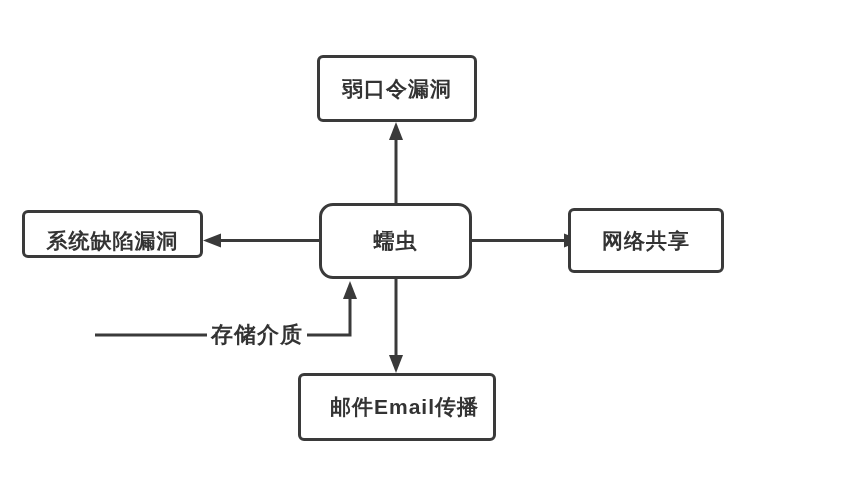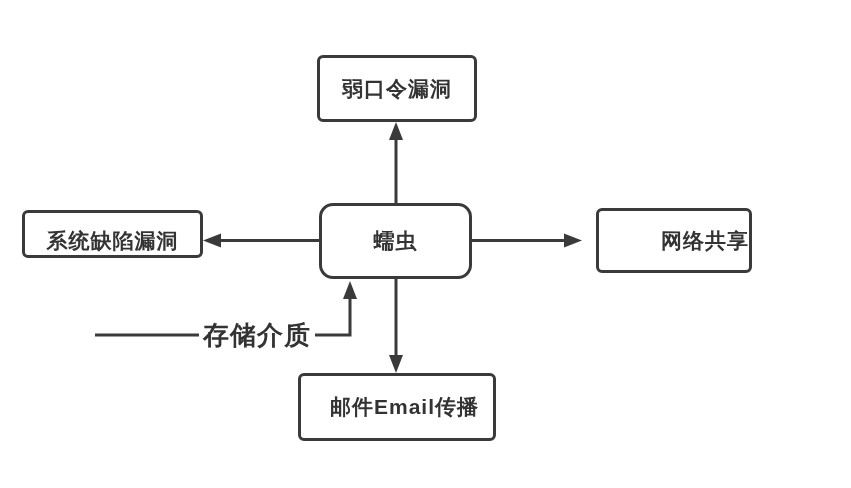--- a/index.html
+++ b/index.html
@@ -45,30 +45,30 @@
     color: var(--text-color);
     font-size: 21px;
     font-weight: 700;
     letter-spacing: 1px;
     white-space: nowrap;
   }
   .node.rounded { border-radius: 14px; }
   .node-top    { left: 317px; top: 55px;  width: 160px; height: 67px; }
   .node-left   { left: 22px;  top: 210px; width: 181px; height: 48px; align-items: flex-end; }
   .node-center { left: 319px; top: 203px; width: 153px; height: 76px; }
-  .node-right  { left: 596px; top: 208px; width: 156px; height: 65px; justify-content: flex-end; }
+  .node-right  { left: 568px; top: 208px; width: 156px; height: 65px; }
   .node-bottom { left: 298px; top: 373px; width: 198px; height: 68px; padding-left: 15px; }
   .inline-label {
     position: absolute;
     left: 257px; top: 335px;
     transform: translate(-50%, -50%);
     background: var(--bg-color);
     padding: 0 4px;
     color: var(--text-color);
-    font-size: 26px;
+    font-size: 22px;
     font-weight: 700;
     letter-spacing: 1px;
     white-space: nowrap;
     text-align: right;
   }
 </style>
 </head>
 <body>
 
 <div class="canvas">

